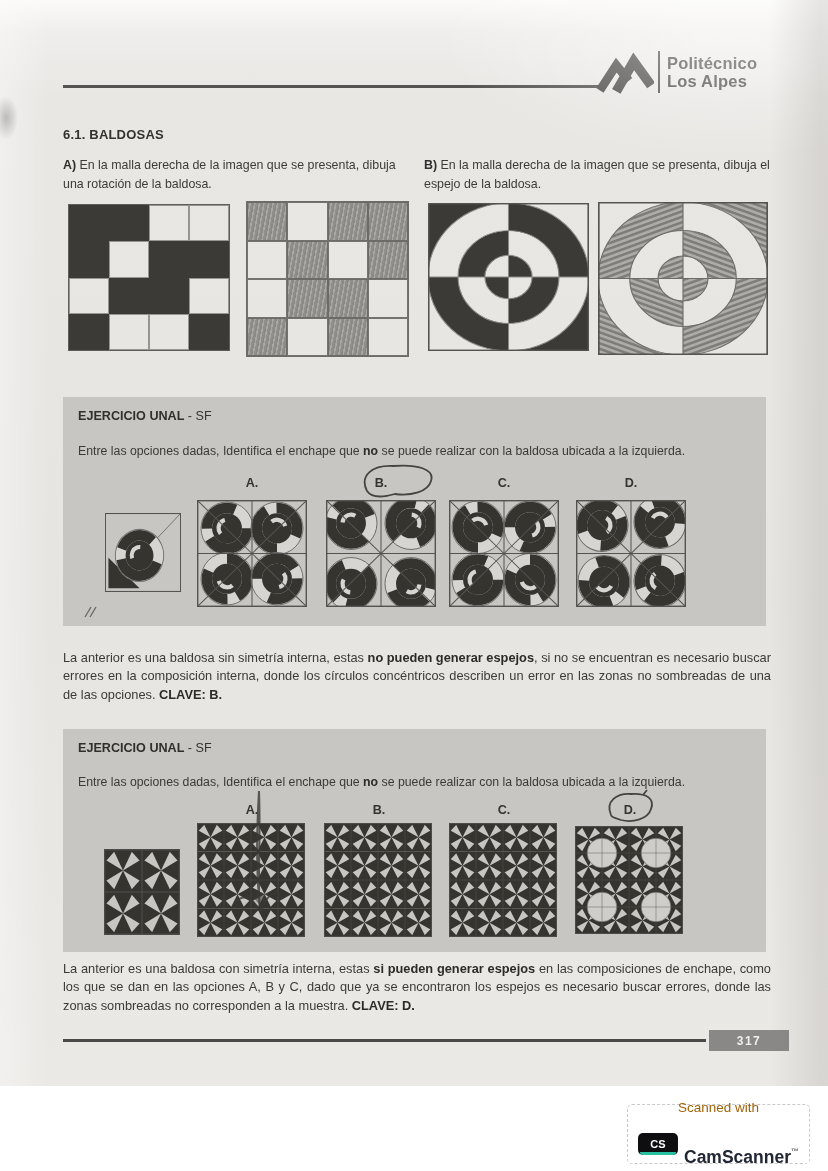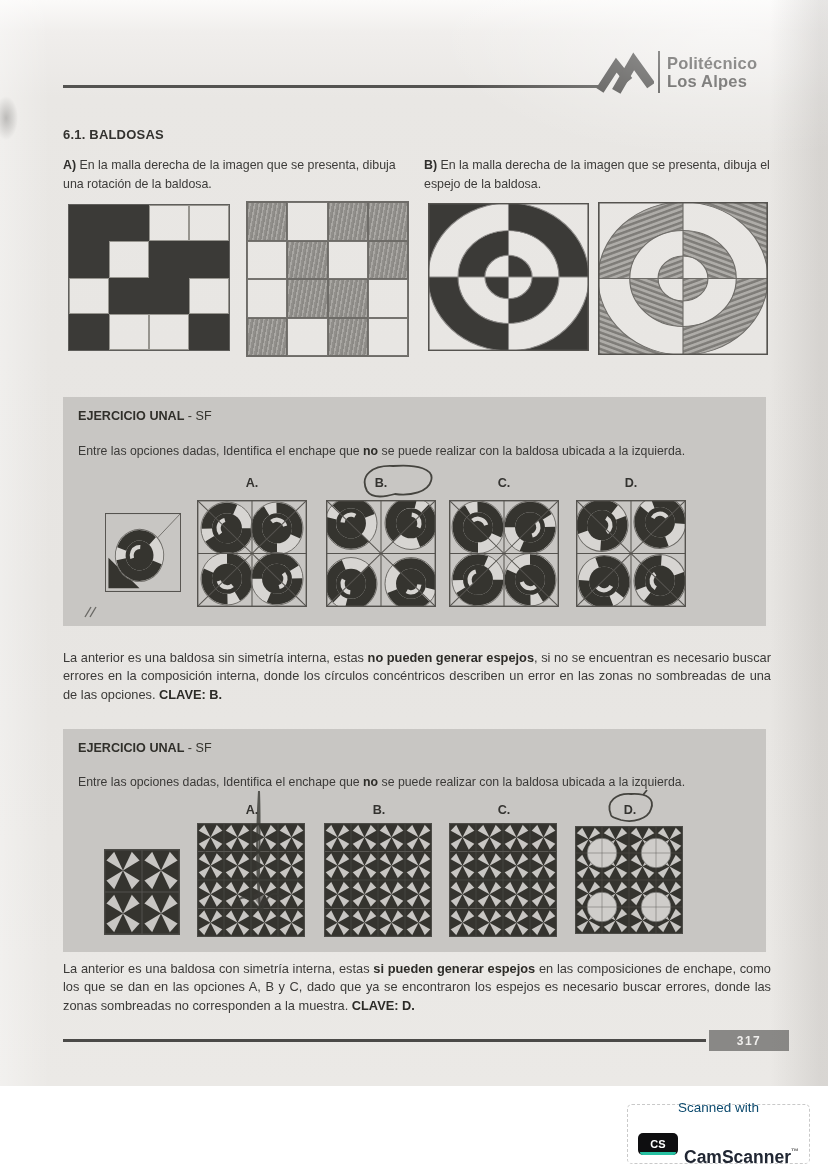--- a/index.html
+++ b/index.html
@@ -50,21 +50,21 @@
   #para1{top:649px;} #para2{top:960px;}
   
   .rule-bottom{left:63px;top:1039px;width:643px;height:3px;background:#4b4a48;}
   .page-badge{left:709px;top:1030px;width:80px;height:21px;background:#898886;
     display:flex;align-items:center;justify-content:center;
     font-size:12px;font-weight:bold;color:#efeeec;letter-spacing:1.5px;}
   
   .cs-badge{left:627px;top:1104px;width:183px;height:60px;background:#fff;
     border:1.6px dashed #c9c9c9;border-radius:5px;box-sizing:border-box;
     display:flex;flex-direction:column;align-items:center;justify-content:center;gap:4px;}
-  .cs-line1{font-size:13.5px;color:#0c4a6e;}
+  .cs-line1{font-size:13.5px;color:#a16207;}
   .cs-row{display:flex;align-items:center;gap:6px;}
   .cs-logo{width:40px;height:22px;background:#0e0e10;border-radius:5px;color:#fff;
     font-weight:bold;font-size:11px;display:flex;align-items:center;justify-content:center;position:relative;}
   .cs-logo::after{content:"";position:absolute;left:2px;right:2px;bottom:0;height:3px;
     background:#27c0a1;border-radius:0 0 4px 4px;}
   .cs-brand{font-size:17.5px;font-weight:bold;color:#212733;margin-top:28px;}
   .cs-tm{font-size:8px;color:#666;vertical-align:top;}
   svg{display:block;}
 </style>
 </head>

